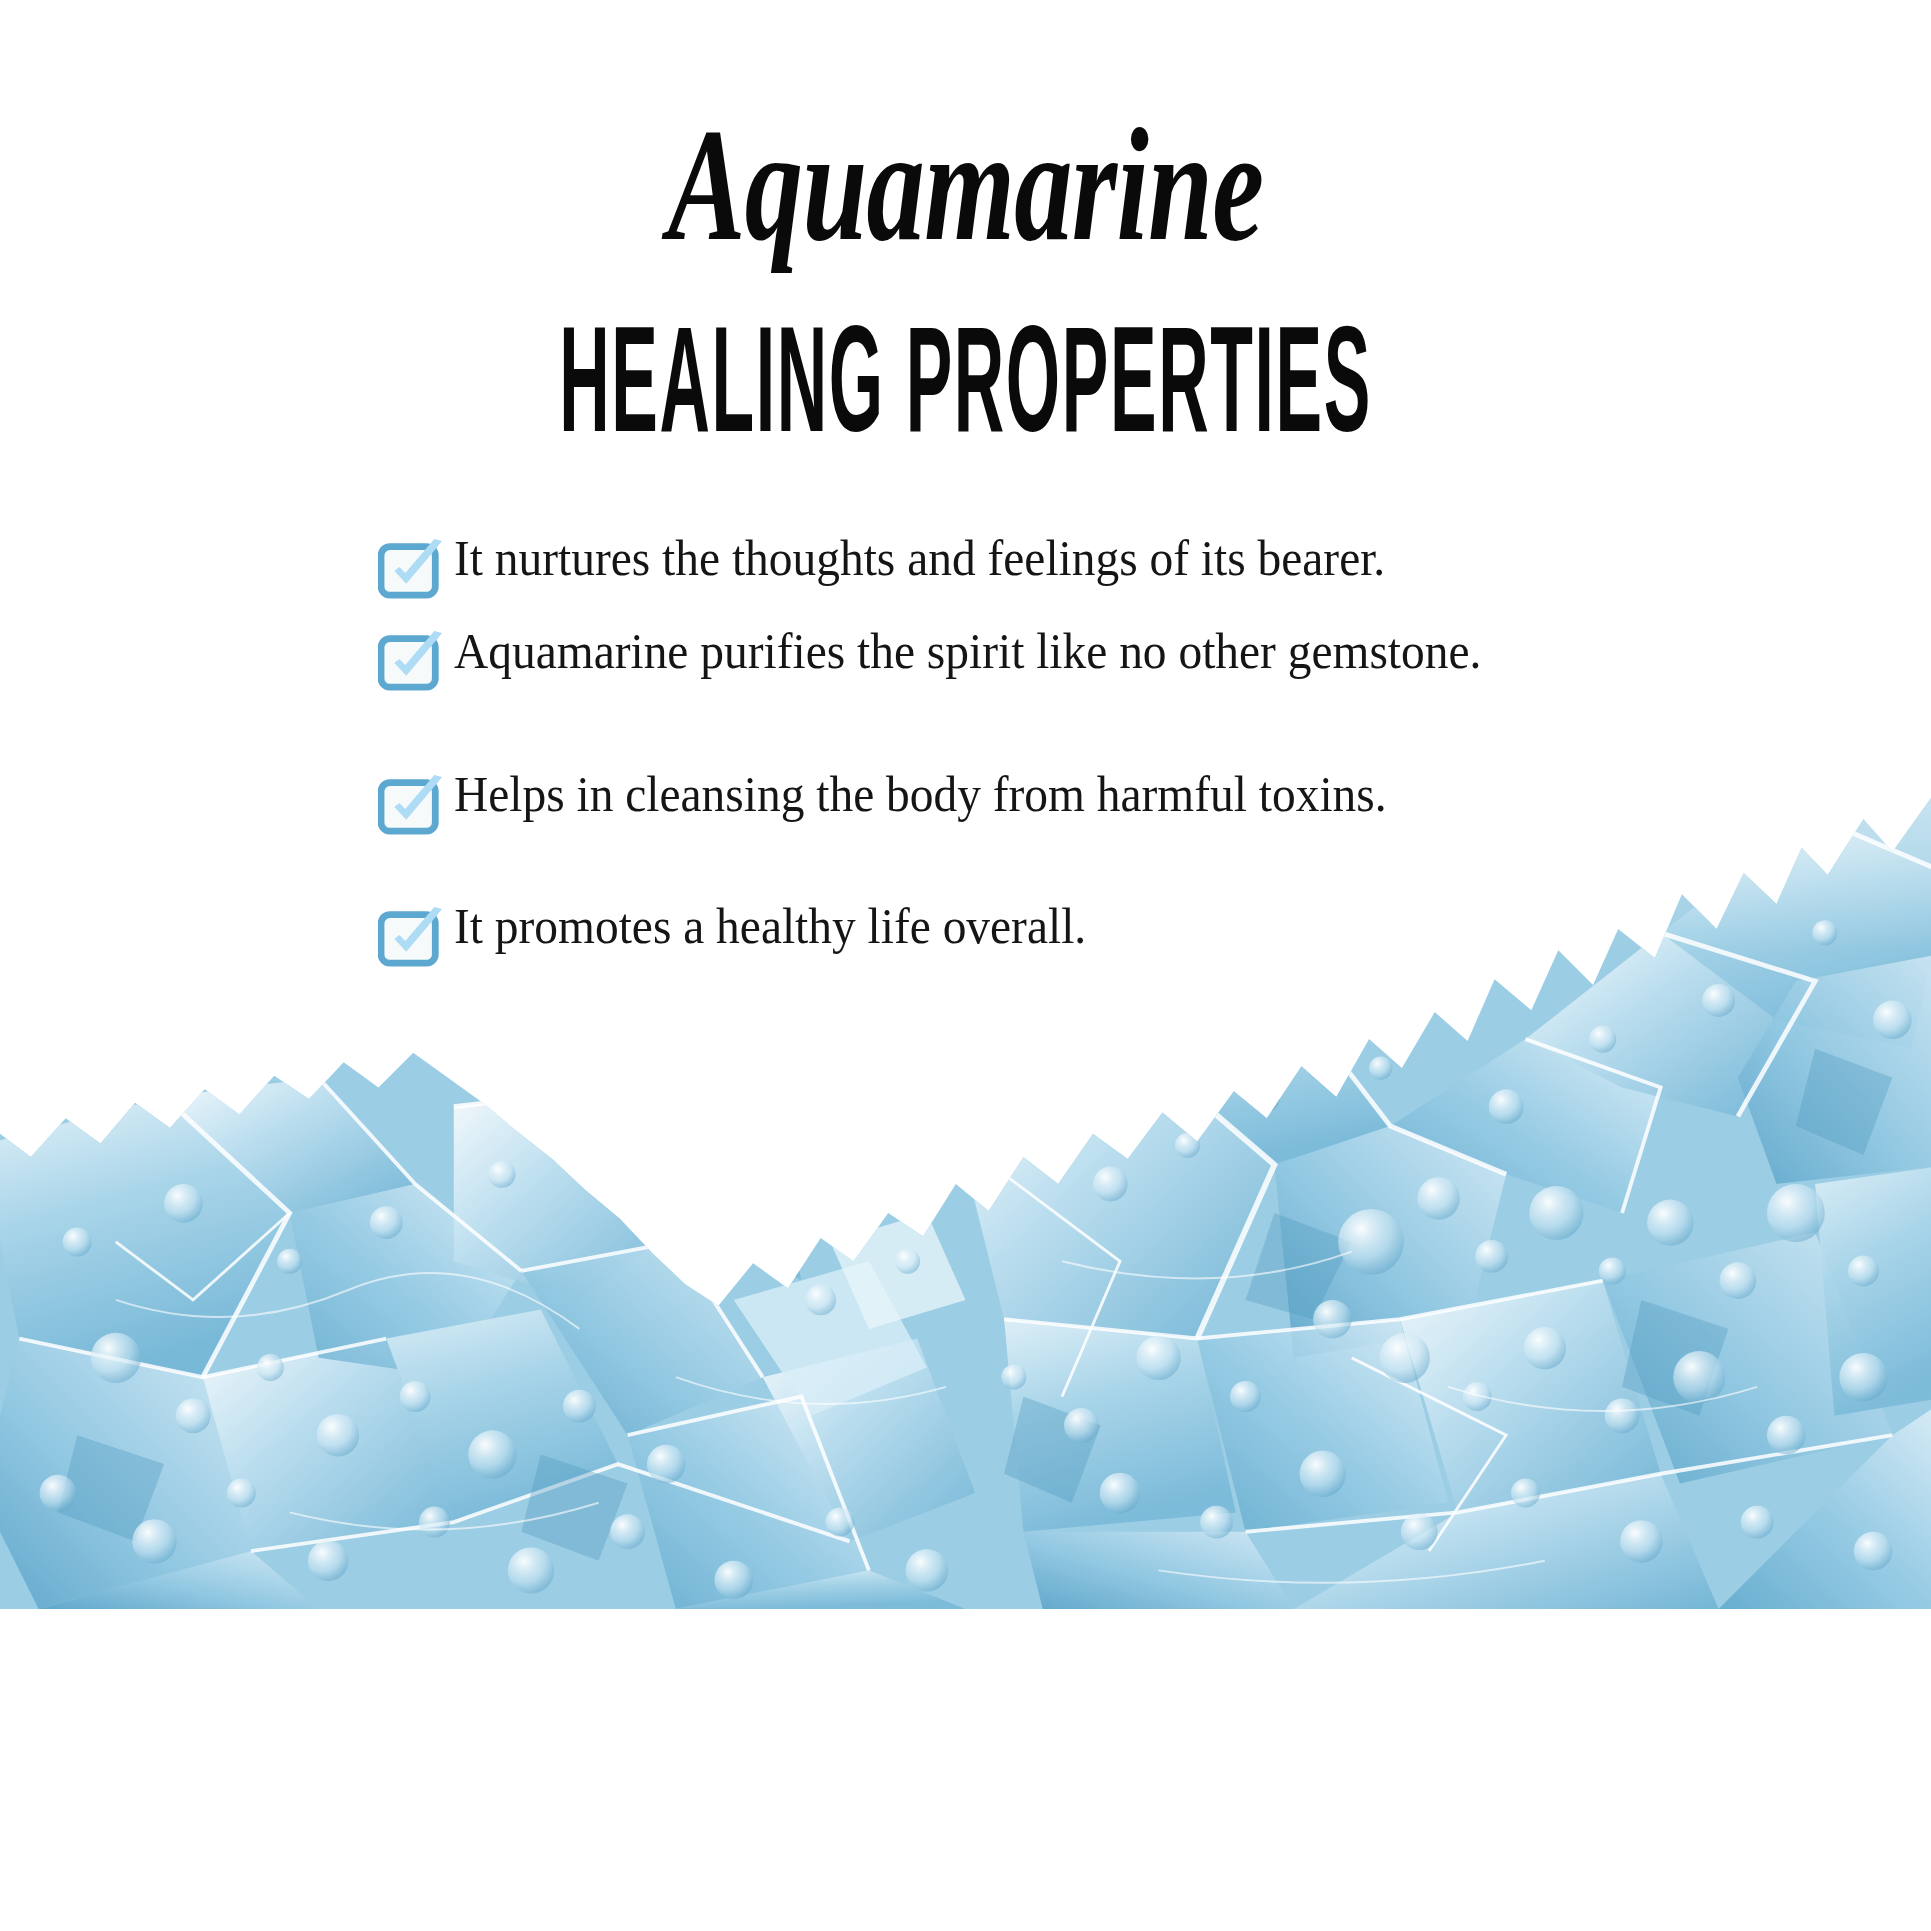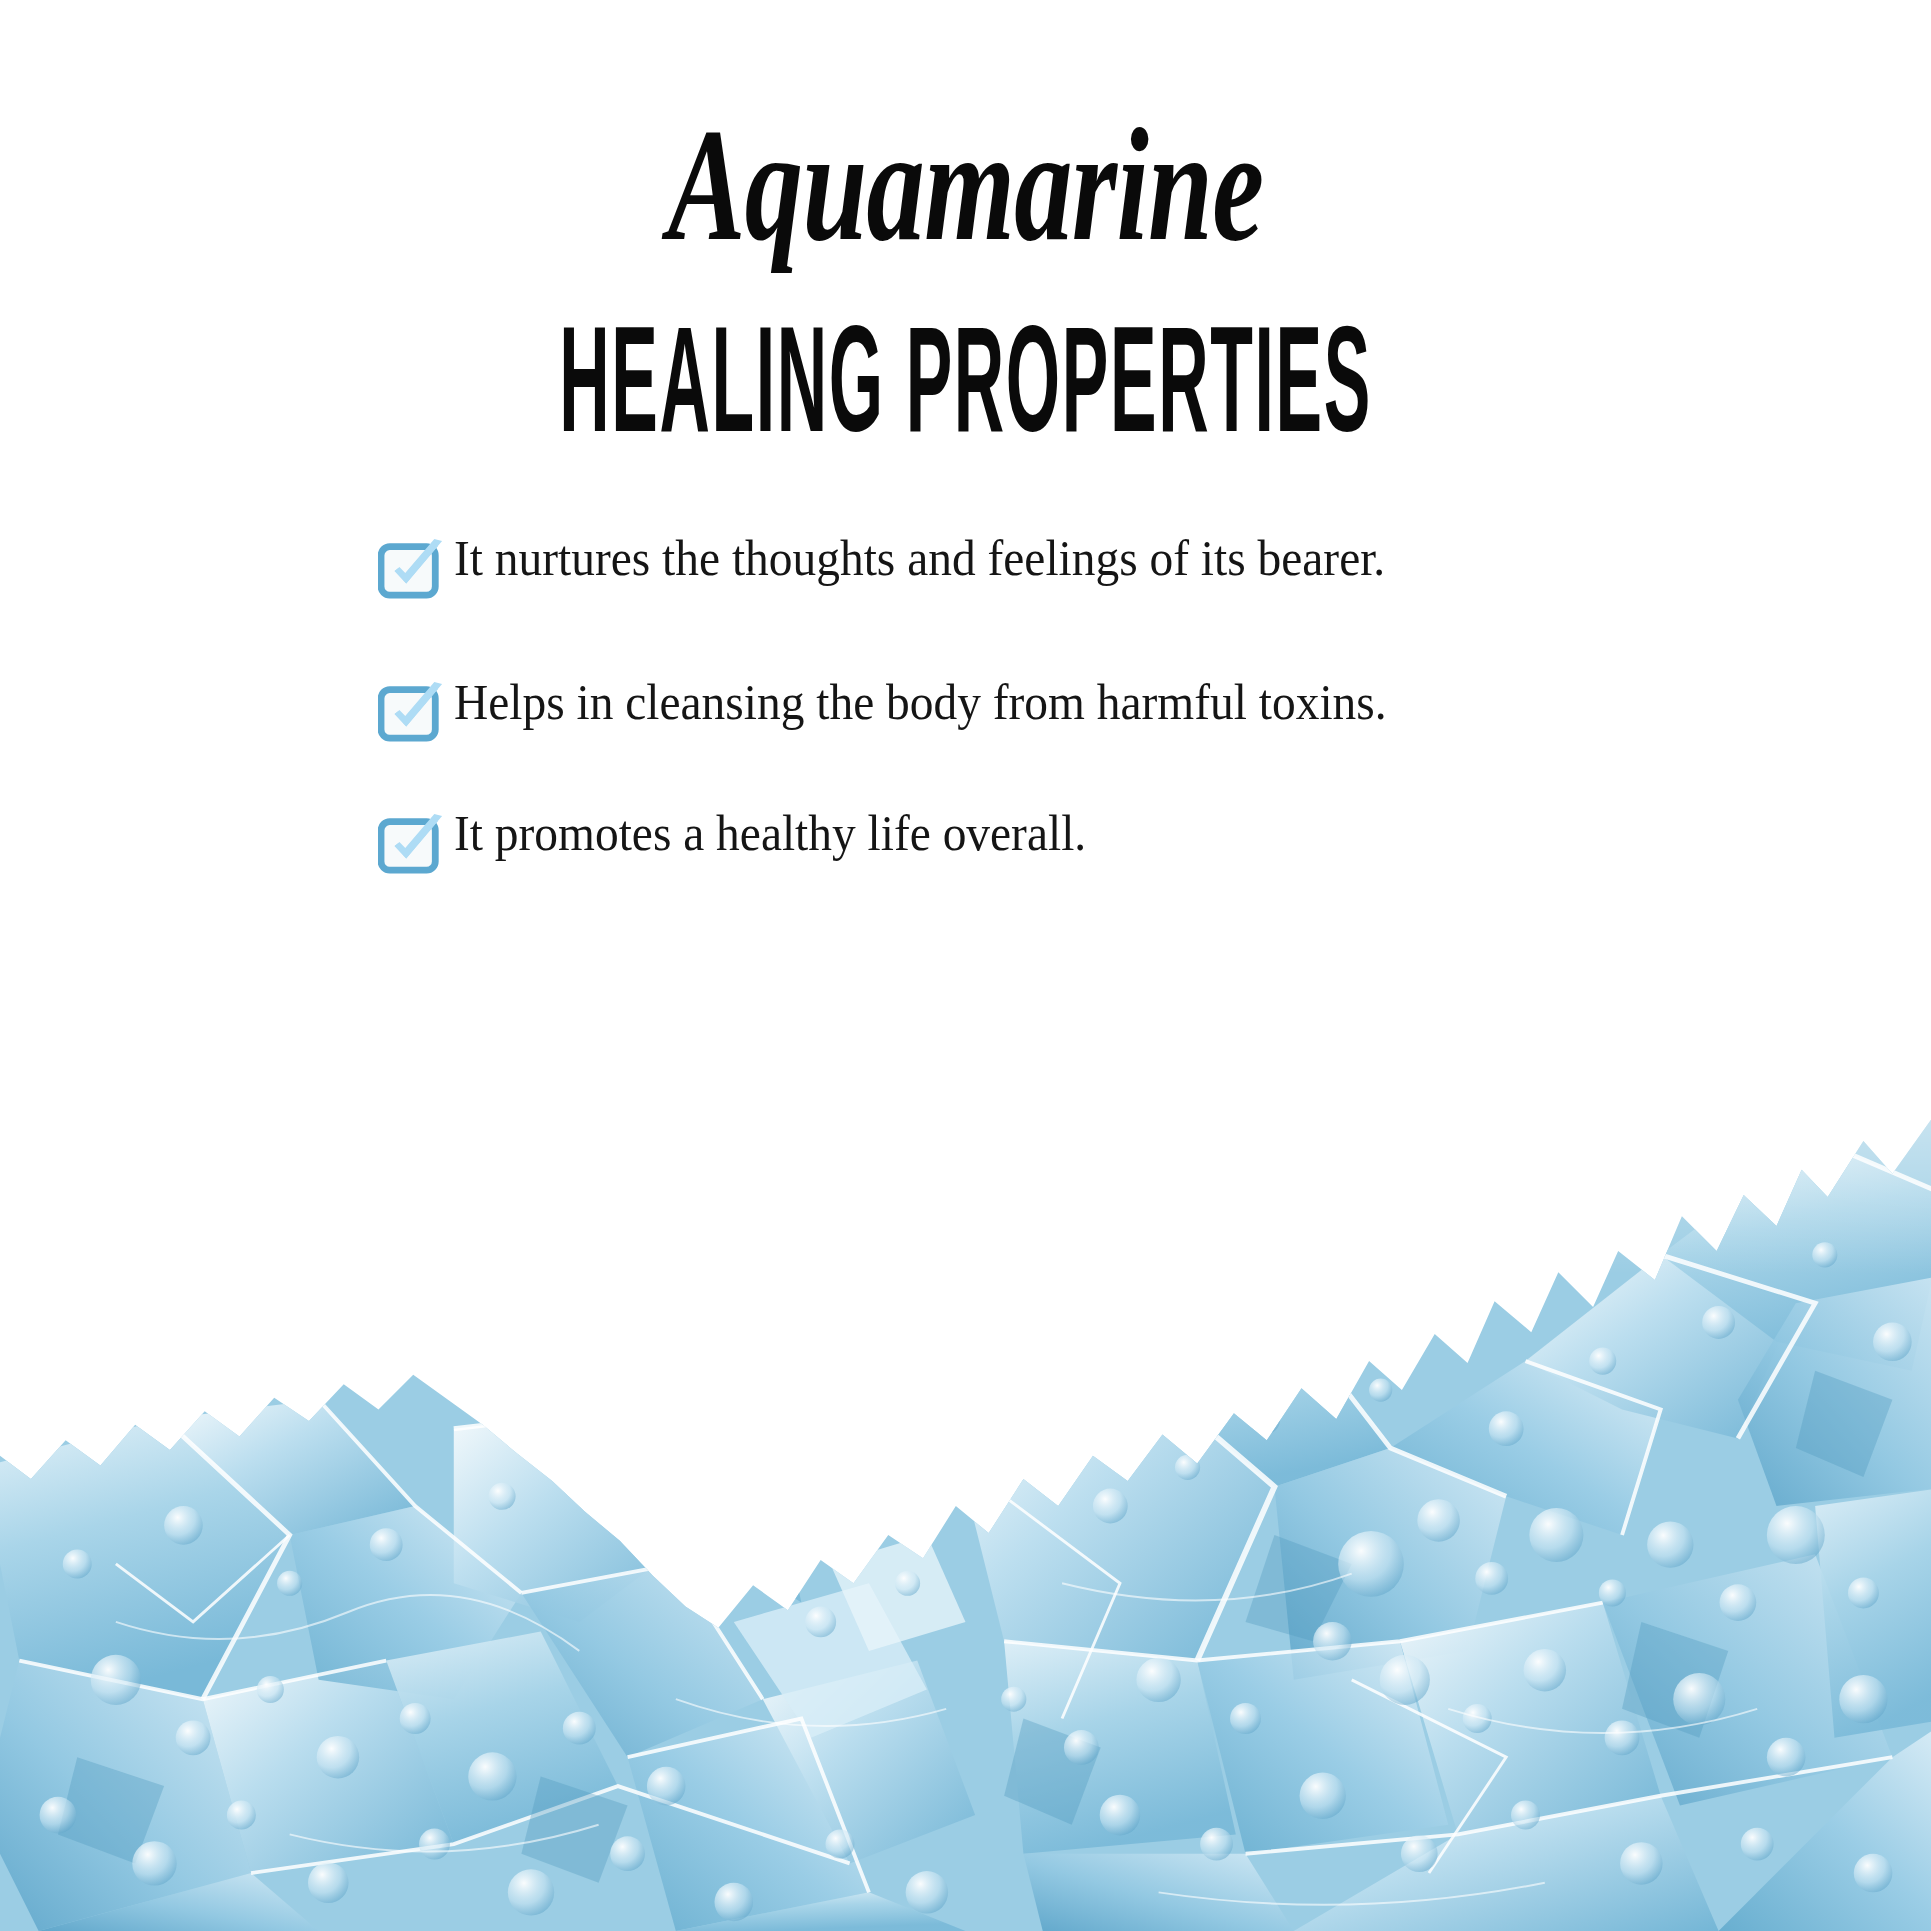--- a/index.html
+++ b/index.html
@@ -3,21 +3,21 @@
 <meta charset="utf-8">
 <style>
   html, body {
     margin: 0;
     padding: 0;
     background: #ffffff;
   }
   #page {
     position: relative;
     width: 1931px;
-    height: 1931px;
+    height: 1609px;
     background: #ffffff;
     overflow: hidden;
     font-family: "Liberation Serif", serif;
   }
 
   
   #header {
     position: absolute;
     top: 0;
     left: 0;
@@ -123,20 +123,30 @@
         <svg viewBox="0 0 72 64" width="70" height="62" xmlns="http://www.w3.org/2000/svg">
           <rect x="3" y="9" width="56" height="50" rx="9" ry="9" fill="#F7FAFB" stroke="#5CA8D0" stroke-width="7"></rect>
           <path d="M17 34 L29 47 L66 3 L58 1 L28 36 L22 30 Z" fill="#AEDCF5"></path>
           <path d="M17 34 L29 47 L62 8 L56 5 L28 37 L21 31 Z" fill="#AEDCF5"></path>
         </svg>
       </span>
       <span class="property-text">It nurtures the thoughts and feelings of its bearer.</span>
     </li>
 
 
+    <li class="property-item i2">
+      <span class="checkbox-icon">
+        <svg viewBox="0 0 72 64" width="70" height="62" xmlns="http://www.w3.org/2000/svg">
+          <rect x="3" y="9" width="56" height="50" rx="9" ry="9" fill="#F7FAFB" stroke="#5CA8D0" stroke-width="7"></rect>
+          <path d="M17 34 L29 47 L66 3 L58 1 L28 36 L22 30 Z" fill="#AEDCF5"></path>
+          <path d="M17 34 L29 47 L62 8 L56 5 L28 37 L21 31 Z" fill="#AEDCF5"></path>
+        </svg>
+      </span>
+      <span class="property-text">Aquamarine purifies the spirit like no other gemstone.</span>
+    </li>
 
     <li class="property-item i3">
       <span class="checkbox-icon">
         <svg viewBox="0 0 72 64" width="70" height="62" xmlns="http://www.w3.org/2000/svg">
           <rect x="3" y="9" width="56" height="50" rx="9" ry="9" fill="#F7FAFB" stroke="#5CA8D0" stroke-width="7"></rect>
           <path d="M17 34 L29 47 L66 3 L58 1 L28 36 L22 30 Z" fill="#AEDCF5"></path>
           <path d="M17 34 L29 47 L62 8 L56 5 L28 37 L21 31 Z" fill="#AEDCF5"></path>
         </svg>
       </span>
       <span class="property-text">Helps in cleansing the body from harmful toxins.</span>

